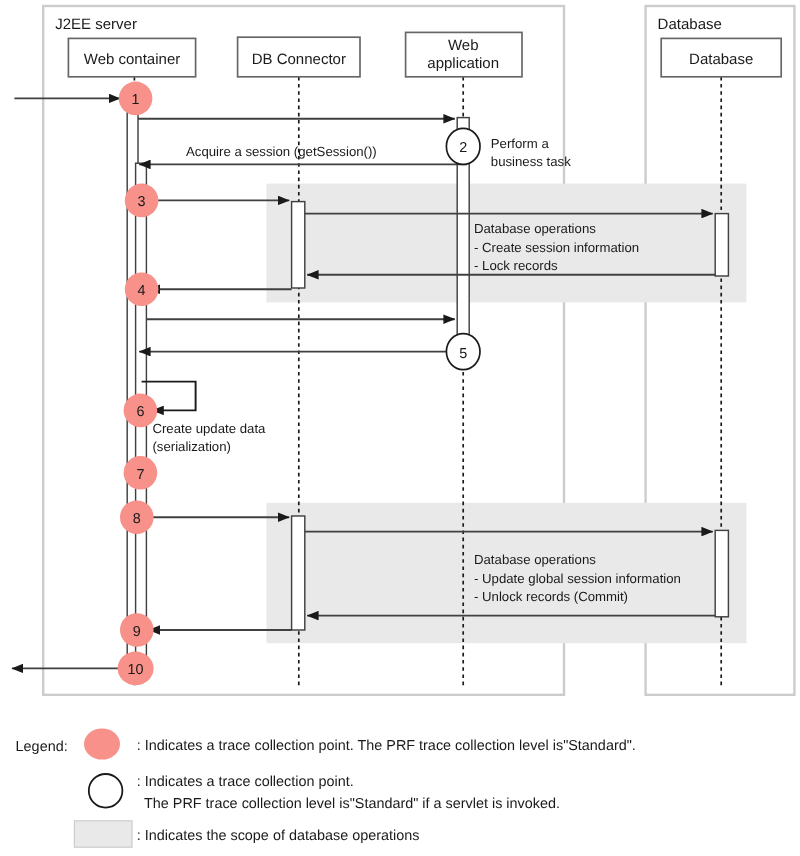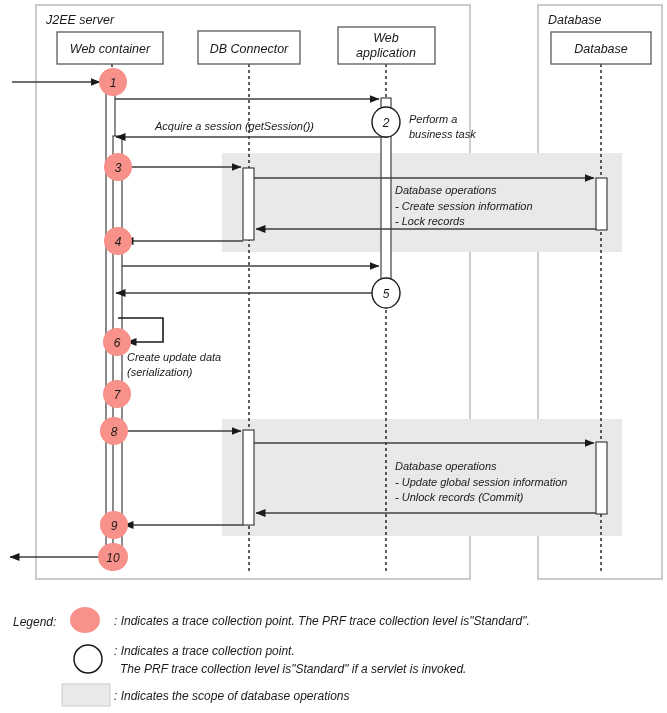--- a/index.html
+++ b/index.html
@@ -13,21 +13,20 @@
     font-family: "Liberation Sans", sans-serif;
     color: #1a1a1a;
     position: relative;
     overflow: hidden;
   }
   #root {
     position: absolute;
     left: 0; top: 0;
     width: 667px;
     height: 678px;
-    font-style: italic;
   }
   svg#diagram {
     position: absolute;
     left: 0; top: 0;
     width: 667px;
     height: 713px;
   }
   .lbl {
     font-family: "Liberation Sans", sans-serif;
     font-size: 12px;

